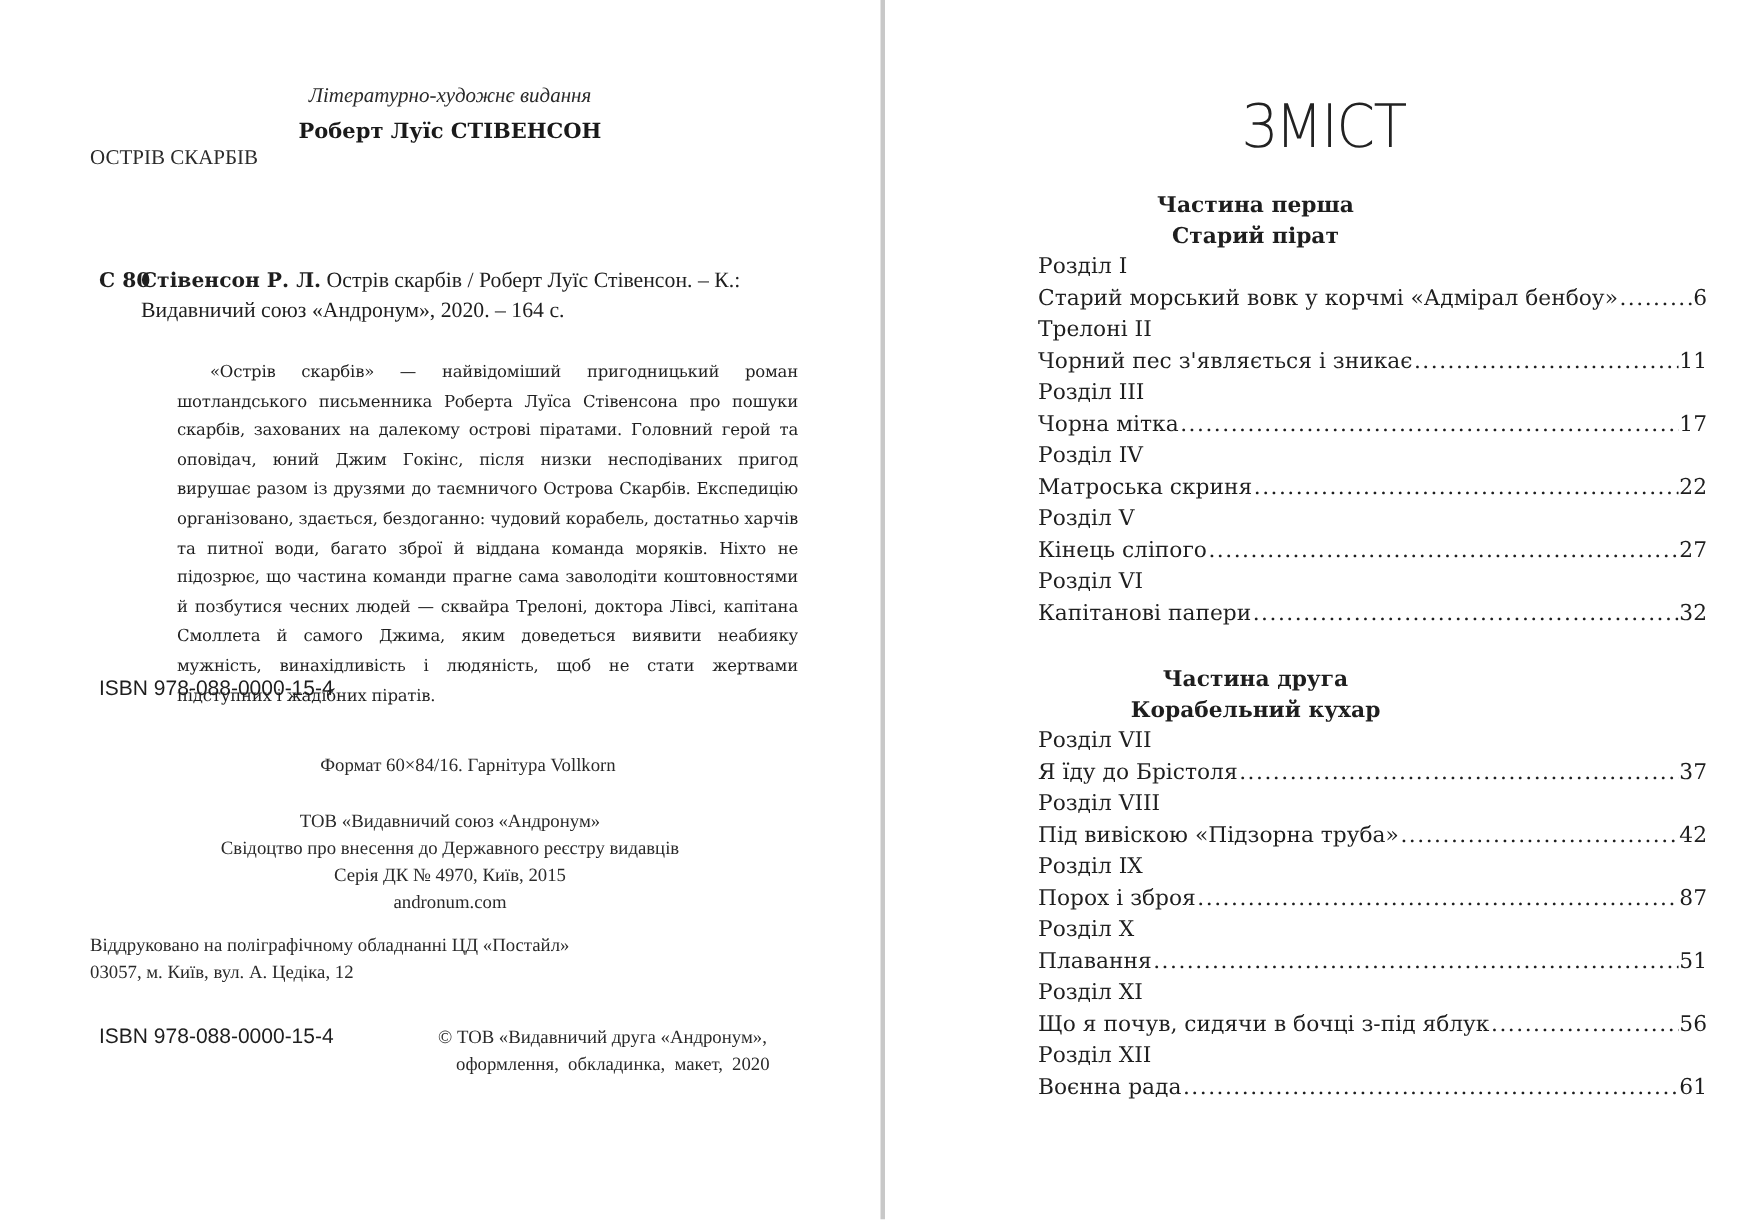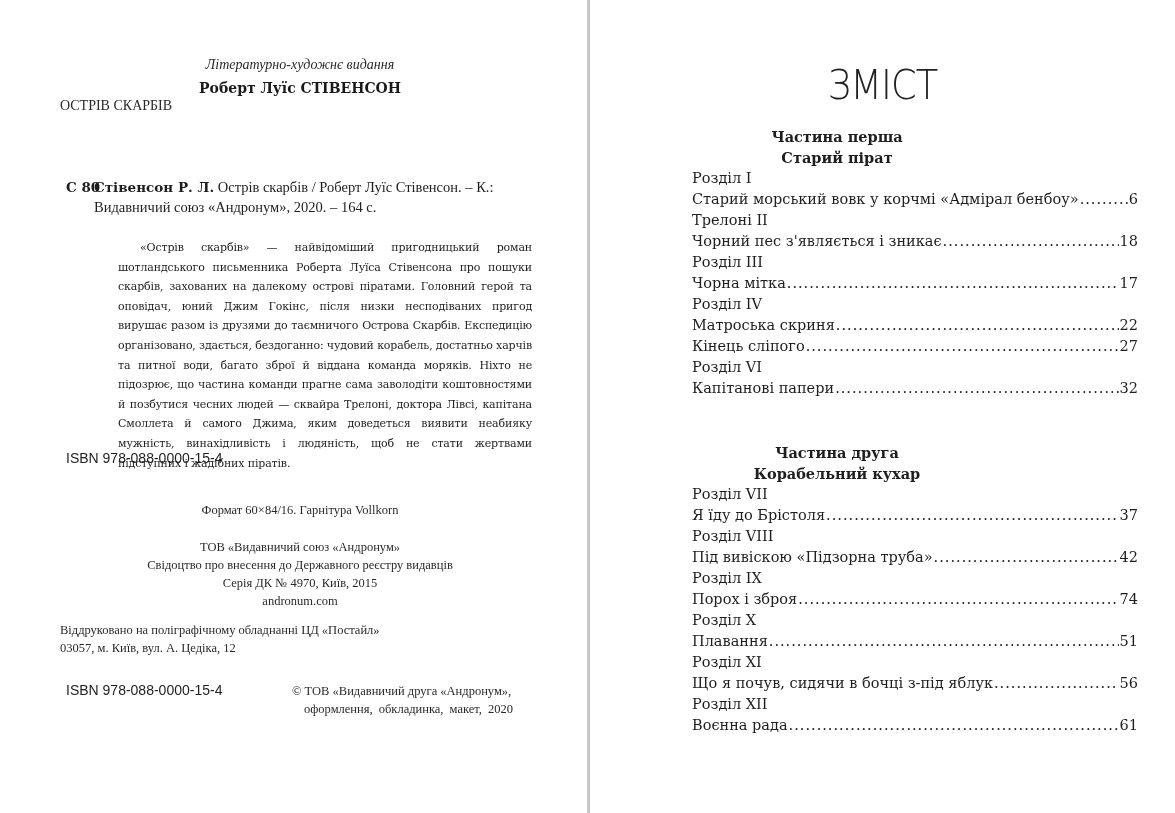--- a/index.html
+++ b/index.html
@@ -37,21 +37,21 @@
     font-family: "DejaVu Serif", serif; font-size: 11px; line-height: 19.6px;
     text-align: justify; color: #1e1e1e; letter-spacing: -0.15px; margin-left: 12px;
   }
   .annotation p { margin: 0; text-indent: 22px; }
 
   .isbn1 {
     position: absolute; left: 66px; top: 450px;
     font-family: "Liberation Sans", sans-serif; font-size: 14px; color: #1e1e1e;
   }
   .format {
-    position: absolute; left: 60px; width: 480px; top: 503px; text-align: center;
+    position: absolute; left: 72px; width: 480px; top: 503px; text-align: center;
     font-family: "Liberation Serif", serif; font-size: 12.5px; color: #2a2a2a;
   }
   .publisher {
     position: absolute; left: 60px; width: 480px; top: 538px; text-align: center;
     font-family: "Liberation Serif", serif; font-size: 12.5px; line-height: 18px; color: #2a2a2a;
   }
   .printer {
     position: absolute; left: 60px; width: 480px; top: 621px; text-align: left;
     font-family: "Liberation Serif", serif; font-size: 12.5px; line-height: 18px; color: #2a2a2a;
   }
@@ -151,34 +151,35 @@
       <div class="toc-row chapter-label">Розділ I</div>
       <div class="toc-row">
         <span class="title">Старий морський вовк у корчмі «Адмірал бенбоу»</span>
         <span class="dots"></span>
         <span class="pg">6</span>
       </div>
       <div class="toc-row chapter-label">Трелоні II</div>
       <div class="toc-row">
         <span class="title">Чорний пес з'являється і зникає </span>
         <span class="dots"></span>
-        <span class="pg">18</span>
+        <span class="pg">11</span>
       </div>
       <div class="toc-row chapter-label">Розділ III</div>
       <div class="toc-row">
         <span class="title">Чорна мітка</span>
         <span class="dots"></span>
         <span class="pg"> 17</span>
       </div>
       <div class="toc-row chapter-label">Розділ IV</div>
       <div class="toc-row">
         <span class="title">Матроська скриня</span>
         <span class="dots"></span>
         <span class="pg"> 22</span>
       </div>
+      <div class="toc-row chapter-label">Розділ V</div>
       <div class="toc-row">
         <span class="title">Кінець сліпого </span>
         <span class="dots"></span>
         <span class="pg">27</span>
       </div>
       <div class="toc-row chapter-label">Розділ VI</div>
       <div class="toc-row">
         <span class="title">Капітанові папери </span>
         <span class="dots"></span>
         <span class="pg"> 32</span>
@@ -199,21 +200,21 @@
       <div class="toc-row chapter-label">Розділ VIII</div>
       <div class="toc-row">
         <span class="title">Під вивіскою «Підзорна труба» </span>
         <span class="dots"></span>
         <span class="pg"> 42</span>
       </div>
       <div class="toc-row chapter-label">Розділ IX</div>
       <div class="toc-row">
         <span class="title">Порох і зброя </span>
         <span class="dots"></span>
-        <span class="pg"> 74</span>
+        <span class="pg"> 87</span>
       </div>
       <div class="toc-row chapter-label">Розділ X</div>
       <div class="toc-row">
         <span class="title">Плавання </span>
         <span class="dots"></span>
         <span class="pg"> 51</span>
       </div>
       <div class="toc-row chapter-label">Розділ XI</div>
       <div class="toc-row">
         <span class="title">Що я почув, сидячи в бочці з-під яблук </span>

